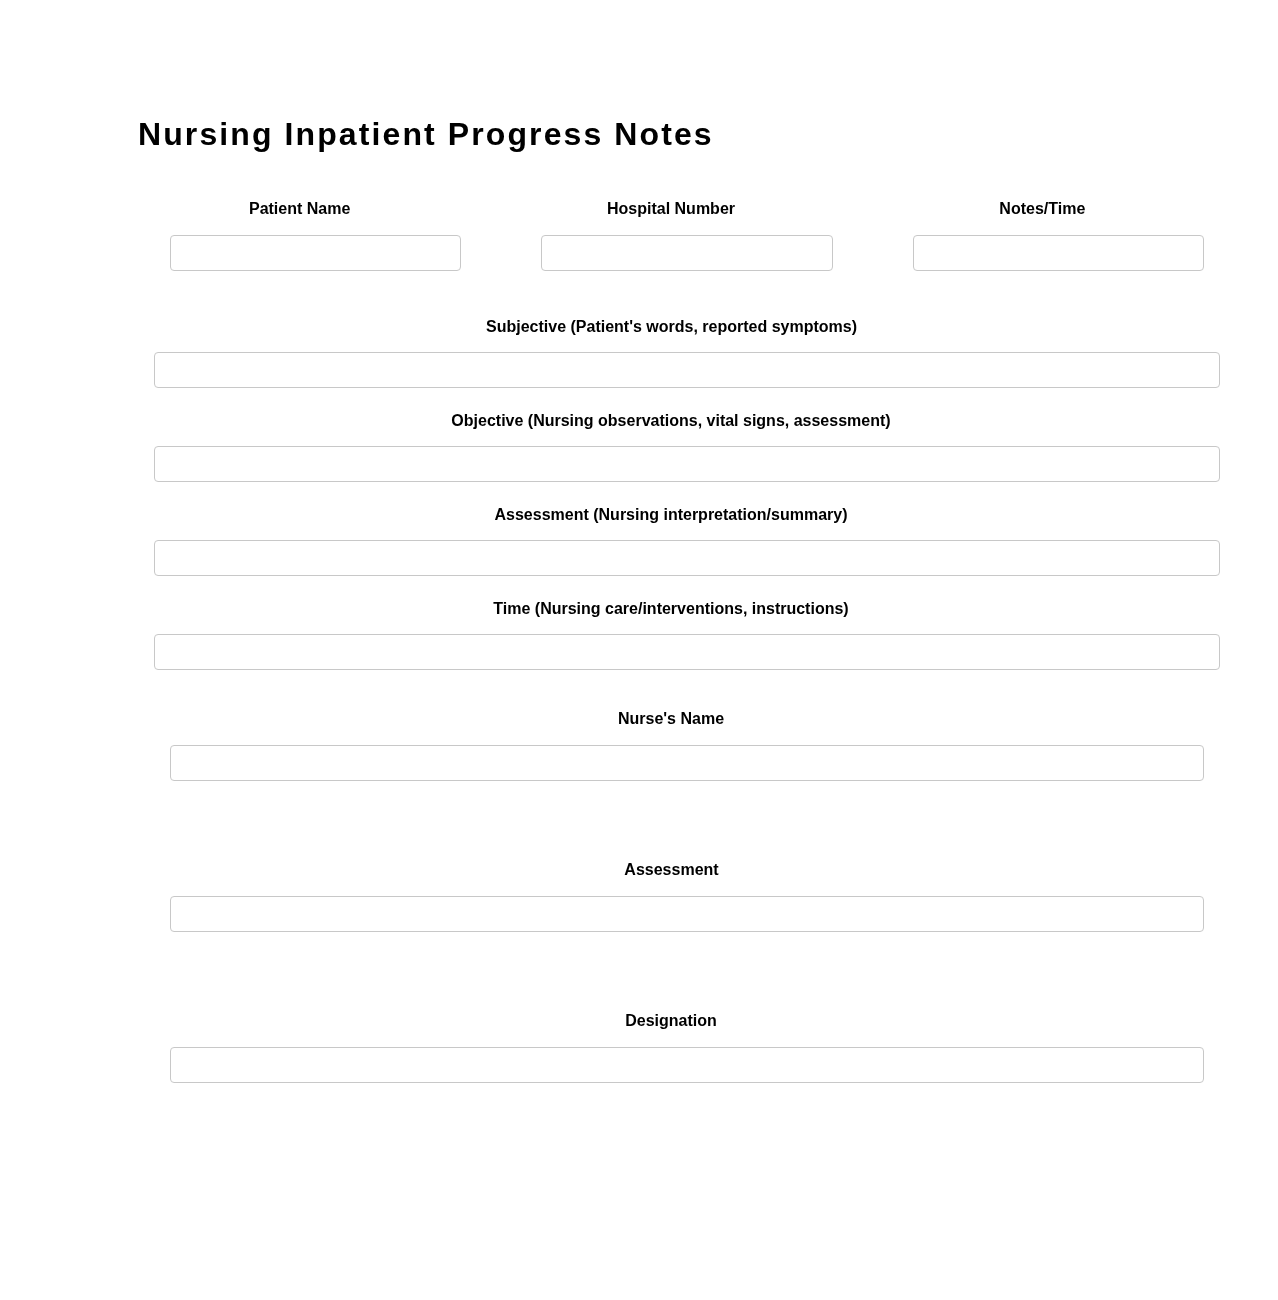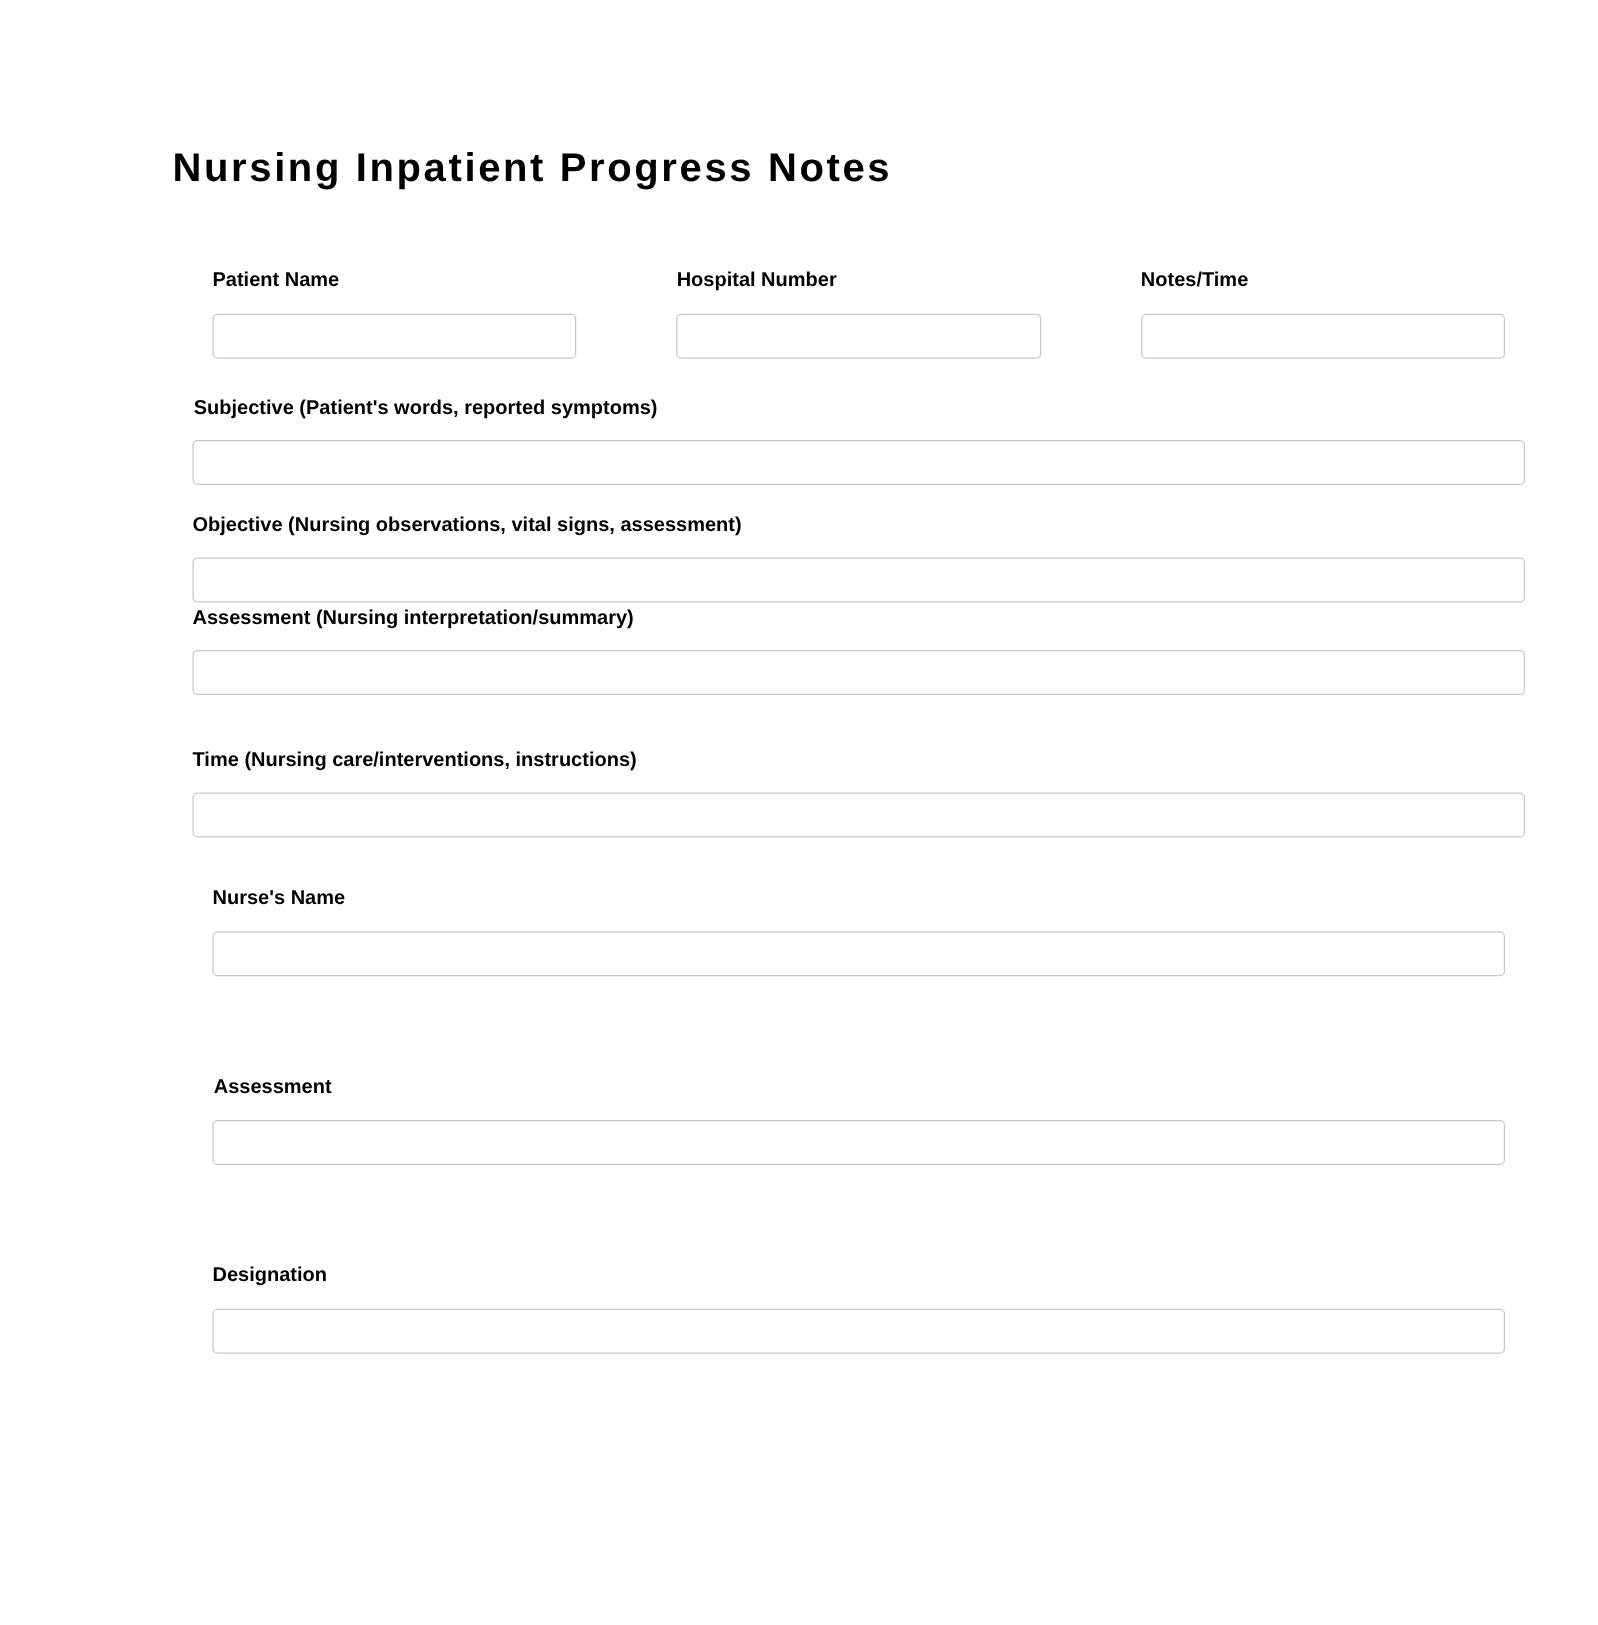--- a/index.html
+++ b/index.html
@@ -1,15 +1,15 @@
 <!DOCTYPE html>
 <html><head>
   <meta charset="utf-8">
   <style>
-    * { box-sizing: border-box; margin: 16px; padding: 0; }
+    * { box-sizing: border-box; margin: 16px; padding: 0; text-align: center; }
     html, body {
       width: 1278px;
       height: 1300px;
       background: #ffffff;
       font-family: "Liberation Sans", sans-serif;
       color: #000000;
     }
     .container {
       position: absolute;
       left: 106px;
@@ -63,21 +63,21 @@
       font-size: 16px;
       outline: none;
     }
   </style>
 </head>
 <body>
 
 <div class="container">
   <h1>Nursing Inpatient Progress Notes</h1>
 
-  <div class="row3" style="top:152px;gap:48px;">
+  <div class="row3" style="top:136px;gap:48px;">
     <div class="col">
       <label>Patient Name</label>
       <input class="input" type="text" value="" style="">
     </div>
     <div class="col">
       <label>Hospital Number</label>
       <input class="input" type="text" value="" style="">
     </div>
     <div class="col">
       <label>Notes/Time</label>
@@ -88,21 +88,21 @@
   <div class="full" style="top:270px;">
     <label style="padding-left:1px;">Subjective (Patient's words, reported symptoms)</label>
     <input class="input" type="text" value="" style="">
   </div>
 
   <div class="full" style="top:364px;">
     <label>Objective (Nursing observations, vital signs, assessment)</label>
     <input class="input" type="text" value="" style="">
   </div>
 
-  <div class="full" style="top:438px;">
+  <div class="full" style="top:458px;">
     <label>Assessment (Nursing interpretation/summary)</label>
     <input class="input" type="text" value="" style="">
   </div>
 
   <div class="full" style="top:552px;">
     <label>Time (Nursing care/interventions, instructions)</label>
     <input class="input" type="text" value="" style="">
   </div>
 
   <div class="row3" style="top:646px;flex-direction:column;">

